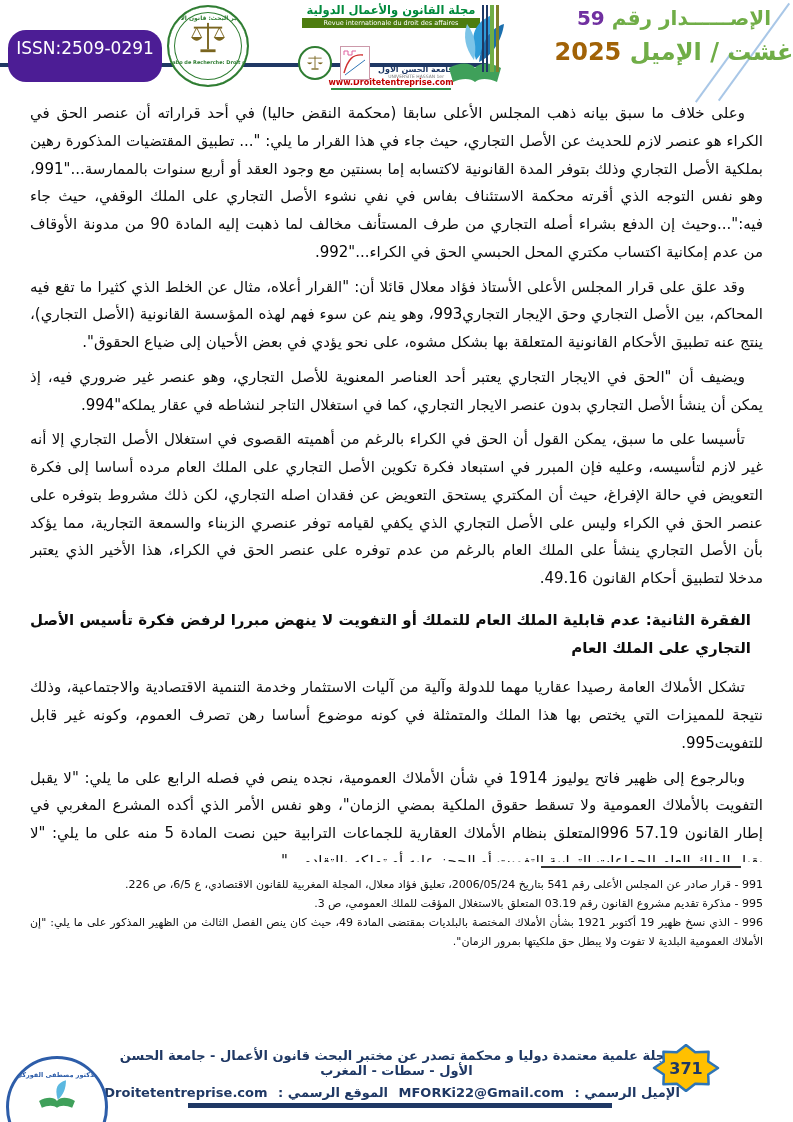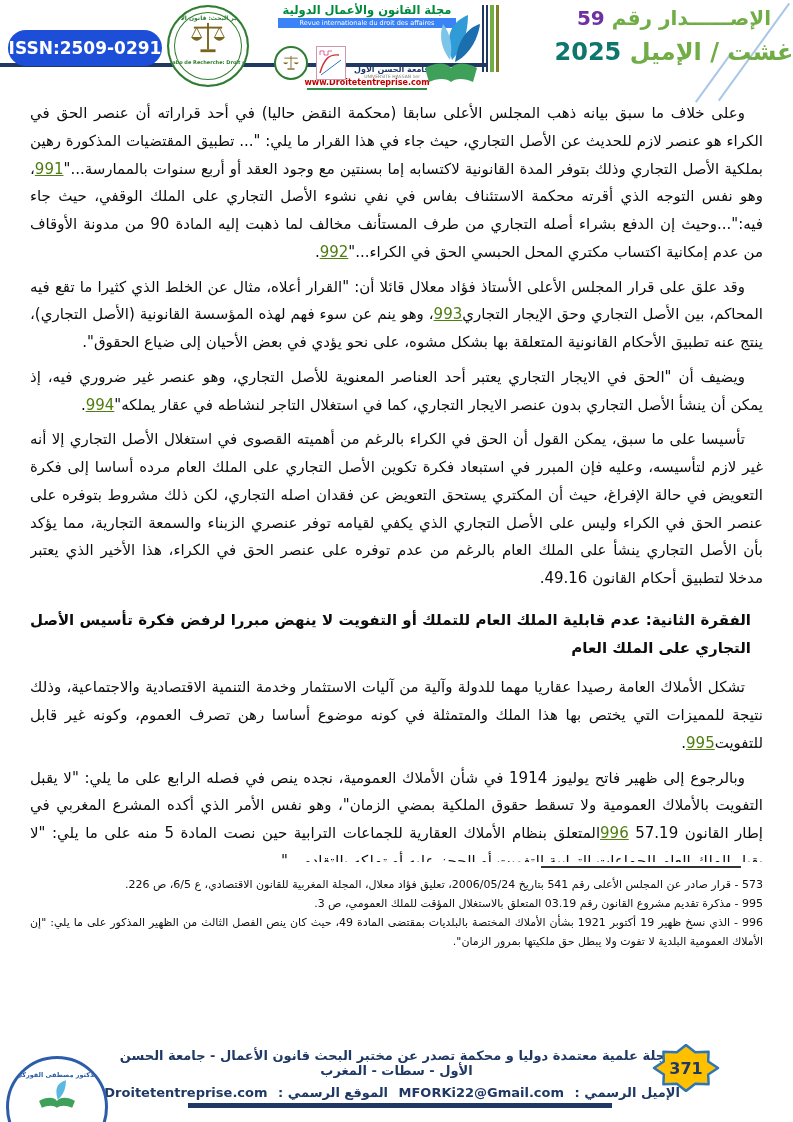--- a/index.html
+++ b/index.html
@@ -2,62 +2,62 @@
 <html><head>
 <meta charset="utf-8">
 <style>
   html,body{margin:0;padding:0;background:#e8e8e8;}
   .page{position:relative;width:793px;height:1122px;background:#fff;overflow:hidden;
         font-family:"DejaVu Sans",sans-serif;}
 
   
   .header{position:absolute;top:0;left:0;right:0;height:96px;}
   .hrule{position:absolute;left:0;top:63px;width:487px;height:4px;background:#1f3864;z-index:1;}
-  .issn-badge{position:absolute;left:8px;top:30px;width:154px;height:36px;background:#1d4ed8;
-      border-radius:18px;color:#fff;font-weight:bold;font-size:17px;line-height:36px;
+  .issn-badge{position:absolute;left:8px;top:30px;width:154px;height:52px;background:#4c1d95;
+      border-radius:18px;color:#fff;font-weight:normal;font-size:17px;line-height:36px;
       text-align:center;z-index:2;}
   .lab-logo{position:absolute;left:167px;top:5px;width:78px;height:78px;border-radius:50%;
       border:2px solid #2f7d32;background:#fff;z-index:2;box-shadow:inset 0 0 0 5px #fff,inset 0 0 0 6px #2f7d32;
       text-align:center;overflow:hidden;}
   .lab-ar{font-size:6px;color:#2f7d32;font-weight:bold;margin-top:7px;direction:rtl;white-space:nowrap;}
   .lab-fr{font-size:5px;color:#2f7d32;font-weight:bold;white-space:nowrap;}
-  .jl{position:absolute;left:260px;top:3px;width:214px;height:90px;z-index:2;}
+  .jl{position:absolute;left:284px;top:3px;width:214px;height:90px;z-index:2;}
   .jl-title{color:#008a3c;font-weight:bold;font-size:11.5px;text-align:center;direction:rtl;white-space:nowrap;}
-  .jl-bar{background:#3b82f6;color:#fff;font-size:6.5px;text-align:center;padding:1px 8px;margin:1px 18px 0 18px;white-space:nowrap;}
+  .jl-bar{background:#4d7c0f;color:#fff;font-size:6.5px;text-align:center;padding:1px 8px;margin:1px 18px 0 18px;white-space:nowrap;}
   .jl-mid{position:relative;height:52px;display:flex;align-items:flex-end;gap:8px;padding-left:14px;}
   .jl-minicircle{width:30px;height:30px;border-radius:50%;border:2px solid #2f7d32;display:flex;
       align-items:center;justify-content:center;background:#fff;}
   .jl-chart{width:28px;height:32px;background:#fff;border:1px solid #c9a;display:block;}
   .jl-univ{text-align:center;line-height:1.1;}
   .jl-univ-ar{font-size:8px;color:#1f3864;font-weight:bold;direction:rtl;white-space:nowrap;}
   .jl-univ-fr{font-size:4.5px;color:#777;white-space:nowrap;}
   .jl-book{position:absolute;right:-6px;top:-16px;}
   .jl-site{color:#c00000;font-weight:bold;font-size:8px;text-align:center;margin-top:-2px;}
   .jl-site-line{width:120px;height:2px;background:#2f8f46;margin:1px auto 0 auto;}
   .bars{position:absolute;left:482px;top:5px;height:67px;z-index:2;display:flex;gap:2px;}
   .bar-a{width:2px;height:100%;background:#1f3864;}
   .bar-b{width:2px;height:100%;background:#1f3864;}
   .bar-c{width:4px;height:100%;background:#70ad47;}
   .bar-d{width:3px;height:100%;background:#7f7f2a;}
   .issue{position:absolute;left:529px;top:6px;width:290px;text-align:center;direction:rtl;
       font-weight:bold;z-index:2;}
   .issue-line1{font-size:20px;color:#70ad47;white-space:nowrap;}
   .issue-num{color:#7030a0;}
   .issue-line2{font-size:24px;color:#70ad47;margin-top:8px;white-space:nowrap;}
-  .issue-year{color:#0f766e;}
+  .issue-year{color:#a16207;}
   .diag{position:absolute;width:2px;background:#a9c7e7;z-index:1;}
   .diag1{left:753px;top:-8px;height:120px;transform:rotate(36deg);}
   .diag2{left:713px;top:46px;height:62px;transform:rotate(36deg);}
 
   
   .body-text{position:absolute;top:100px;right:30px;left:30px;height:762px;overflow:hidden;
       direction:rtl;text-align:justify;font-size:15px;line-height:1.85;color:#0d0d0d;}
   .para{margin:0 0 7px 0;text-indent:18px;}
   .heading{font-weight:bold;margin:14px 12px 12px 0;text-indent:0;}
-  .ref{color:#4d7c0f;text-decoration:underline;}
+  .ref{color:#000000;}
 
   
   .fn-sep{position:absolute;top:866px;right:52px;width:200px;height:2px;background:#333;}
   .footnotes{position:absolute;top:876px;right:30px;left:30px;height:170px;overflow:hidden;
       direction:rtl;text-align:justify;font-size:11px;line-height:1.72;color:#0d0d0d;}
   .fn-item{margin:0;}
 
   
   .badge-371{position:absolute;left:652px;top:1044px;z-index:2;}
   .footer-text{position:absolute;left:110px;right:110px;top:1048px;text-align:center;
@@ -161,21 +161,21 @@
       <div class="para"><span>وقد علق على قرار المجلس الأعلى الأستاذ فؤاد معلال قائلا أن: "القرار أعلاه، مثال عن الخلط الذي كثيرا ما تقع فيه المحاكم، بين الأصل التجاري وحق الإيجار التجاري</span><span class="ref">993</span><span>، وهو ينم عن سوء فهم لهذه المؤسسة القانونية (الأصل التجاري)، ينتج عنه تطبيق الأحكام القانونية المتعلقة بها بشكل مشوه، على نحو يؤدي في بعض الأحيان إلى ضياع الحقوق".</span></div>
       <div class="para"><span>ويضيف أن "الحق في الايجار التجاري يعتبر أحد العناصر المعنوية للأصل التجاري، وهو عنصر غير ضروري فيه، إذ يمكن أن ينشأ الأصل التجاري بدون عنصر الايجار التجاري، كما في استغلال التاجر لنشاطه في عقار يملكه"</span><span class="ref">994</span><span>.</span></div>
       <div class="para"><span>تأسيسا على ما سبق، يمكن القول أن الحق في الكراء بالرغم من أهميته القصوى في استغلال الأصل التجاري إلا أنه غير لازم لتأسيسه، وعليه فإن المبرر في استبعاد فكرة تكوين الأصل التجاري على الملك العام مرده أساسا إلى فكرة التعويض في حالة الإفراغ، حيث أن المكتري يستحق التعويض عن فقدان اصله التجاري، لكن ذلك مشروط بتوفره على عنصر الحق في الكراء وليس على الأصل التجاري الذي يكفي لقيامه توفر عنصري الزبناء والسمعة التجارية، مما يؤكد بأن الأصل التجاري ينشأ على الملك العام بالرغم من عدم توفره على عنصر الحق في الكراء، هذا الأخير الذي يعتبر مدخلا لتطبيق أحكام القانون 49.16.</span></div>
       <div class="heading"><span>الفقرة الثانية: عدم قابلية الملك العام للتملك أو التفويت لا ينهض مبررا لرفض فكرة تأسيس الأصل التجاري على الملك العام</span></div>
       <div class="para"><span>تشكل الأملاك العامة رصيدا عقاريا مهما للدولة وآلية من آليات الاستثمار وخدمة التنمية الاقتصادية والاجتماعية، وذلك نتيجة للمميزات التي يختص بها هذا الملك والمتمثلة في كونه موضوع أساسا رهن تصرف العموم، وكونه غير قابل للتفويت</span><span class="ref">995</span><span>.</span></div>
       <div class="para"><span>وبالرجوع إلى ظهير فاتح يوليوز 1914 في شأن الأملاك العمومية، نجده ينص في فصله الرابع على ما يلي: "لا يقبل التفويت بالأملاك العمومية ولا تسقط حقوق الملكية بمضي الزمان"، وهو نفس الأمر الذي أكده المشرع المغربي في إطار القانون 57.19 </span><span class="ref">996</span><span>المتعلق بنظام الأملاك العقارية للجماعات الترابية حين نصت المادة 5 منه على ما يلي: "لا يقبل الملك العام للجماعات الترابية التفويت أو الحجز عليه أو تملكه بالتقادم...".</span></div>
     </div>
 
   <div class="fn-sep"></div>
   <div class="footnotes">
-      <div class="fn-item"><span>573 - </span><span>قرار صادر عن المجلس الأعلى رقم 541 بتاريخ 2006/05/24، تعليق فؤاد معلال، المجلة المغربية للقانون الاقتصادي، ع 6/5، ص 226.</span></div>
+      <div class="fn-item"><span>991 - </span><span>قرار صادر عن المجلس الأعلى رقم 541 بتاريخ 2006/05/24، تعليق فؤاد معلال، المجلة المغربية للقانون الاقتصادي، ع 6/5، ص 226.</span></div>
       <div class="fn-item"><span>995 - </span><span>مذكرة تقديم مشروع القانون رقم 03.19 المتعلق بالاستغلال المؤقت للملك العمومي، ص 3.</span></div>
       <div class="fn-item"><span>996 - </span><span>الذي نسخ ظهير 19 أكتوبر 1921 بشأن الأملاك المختصة بالبلديات بمقتضى المادة 49، حيث كان ينص الفصل الثالث من الظهير المذكور على ما يلي: "إن الأملاك العمومية البلدية لا تفوت ولا يبطل حق ملكيتها بمرور الزمان".</span></div>
     </div>
 
   <div class="badge-371">
     <svg width="68" height="48" viewBox="0 0 66 48">
       <polygon points="65,24 55.2,30.5 55.6,40.3 42.2,39.7 33,47 23.8,39.7 10.4,40.3 10.8,30.5 1,24 10.8,17.5 10.4,7.7 23.8,8.3 33,1 42.2,8.3 55.6,7.7 55.2,17.5" fill="#ffc000" stroke="#2e75b6" stroke-width="2.5" stroke-linejoin="round"></polygon>
       <text x="33" y="30" text-anchor="middle" font-size="16" font-weight="bold" fill="#1f3864" font-family="DejaVu Sans, sans-serif" id="page-number-text">371</text>
     </svg>
   </div>

